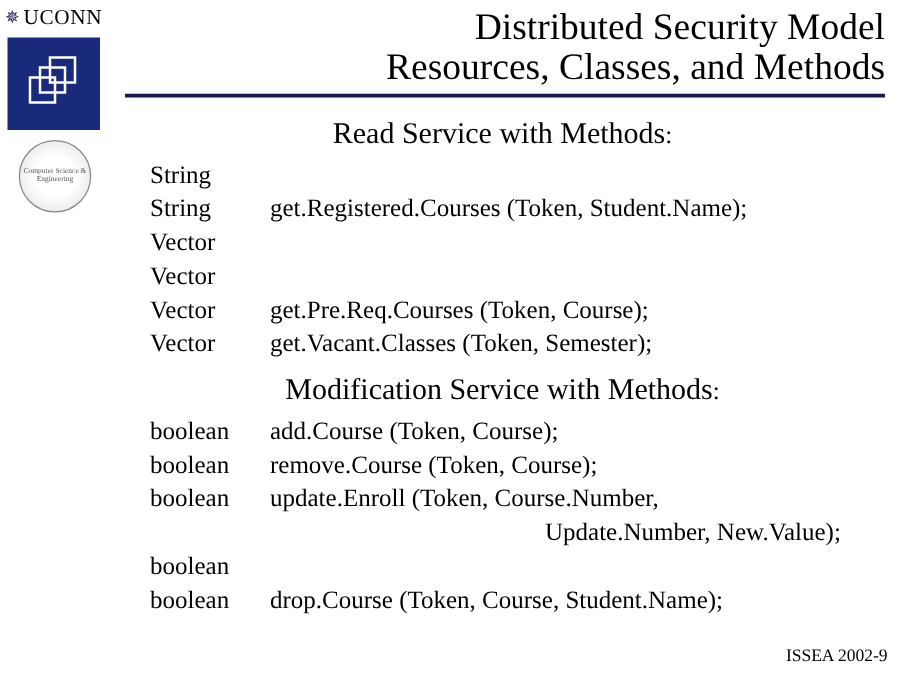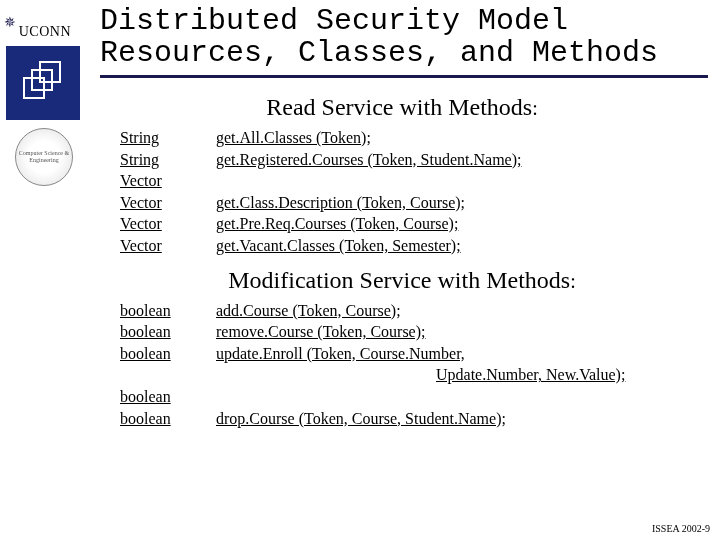--- a/index.html
+++ b/index.html
@@ -13,65 +13,64 @@
 
   
   .logo-col {
     position: absolute; left: 0; top: 0; width: 88px; height: 540px;
   }
   .uconn-logo {
     display: flex; align-items: center; gap: 3px;
     padding: 4px 2px 2px 4px;
   }
   .oak { font-size: 14px; color: #19194d; }
-  .uconn-text { font-size: 14px; letter-spacing: 0.5px; margin-top: 20px; }
+  .uconn-text { font-size: 17px; letter-spacing: 0.5px; }
   .blue-box {
     margin: 4px 6px 0 6px; width: 74px; height: 74px;
     background: #1a2a7a;
     display: flex; align-items: center; justify-content: center;
   }
   .seal {
     margin: 8px auto 0 auto; width: 58px; height: 58px;
     border: 1px solid #888; border-radius: 50%;
     font-size: 6px; color: #555;
     display: flex; align-items: center; justify-content: center;
     text-align: center; line-height: 1.1;
     background: radial-gradient(circle, #fff 40%, #eee 70%);
   }
 
   
   .title-wrap {
     position: absolute; left: 100px; right: 12px; top: 6px;
-    text-align: left;
-    font-family: Liberation Mono, monospace;
+    text-align: right;
   }
   .title-line { font-size: 30px; line-height: 1.05; }
   .title-rule {
     height: 0; border-top: 3px solid #19194d;
     margin: 6px 0 0 0;
   }
 
   
   .content {
     position: absolute; left: 96px; right: 12px; top: 92px;
   }
   .section-head { font-size: 24px; margin-top: 2px; text-align: center; }
   .colon { font-size: 20px; }
   .methods {
     margin: 6px 0 10px 24px;
-    font-size: 16px; line-height: 1.35; text-decoration: underline;
+    font-size: 20px; line-height: 1.35;
   }
   .row { display: flex; }
   .rt { width: 96px; flex: 0 0 96px; }
   .sig { flex: 1; }
   .cont { margin-left: 220px; }
 
   .footer {
     position: absolute; right: 10px; bottom: 6px;
-    font-size: 10px; color: #000;
+    font-size: 14px; color: #000;
   }
 </style>
 </head>
 <body>
 
 <div class="slide">
 
   <div class="logo-col">
     <div class="uconn-logo">
       <span class="oak">✵</span>
@@ -96,32 +95,30 @@
   </div>
 
   <div class="content">
 
     <div class="section-head">
       <span>Read Service with Methods</span><span class="colon">:</span>
     </div>
     <div class="methods">
       <div class="row">
           <span class="rt">String</span>
-          <span class="sig">get.All.Classes (Token);</span>
         </div>
       <div class="row">
           <span class="rt">String</span>
           <span class="sig">get.Registered.Courses (Token, Student.Name);</span>
         </div>
       <div class="row">
           <span class="rt">Vector</span>
         </div>
       <div class="row">
           <span class="rt">Vector</span>
-          <span class="sig">get.Class.Description (Token, Course);</span>
         </div>
       <div class="row">
           <span class="rt">Vector</span>
           <span class="sig">get.Pre.Req.Courses (Token, Course);</span>
         </div>
       <div class="row">
           <span class="rt">Vector</span>
           <span class="sig">get.Vacant.Classes (Token,  Semester);</span>
         </div>
     </div>

